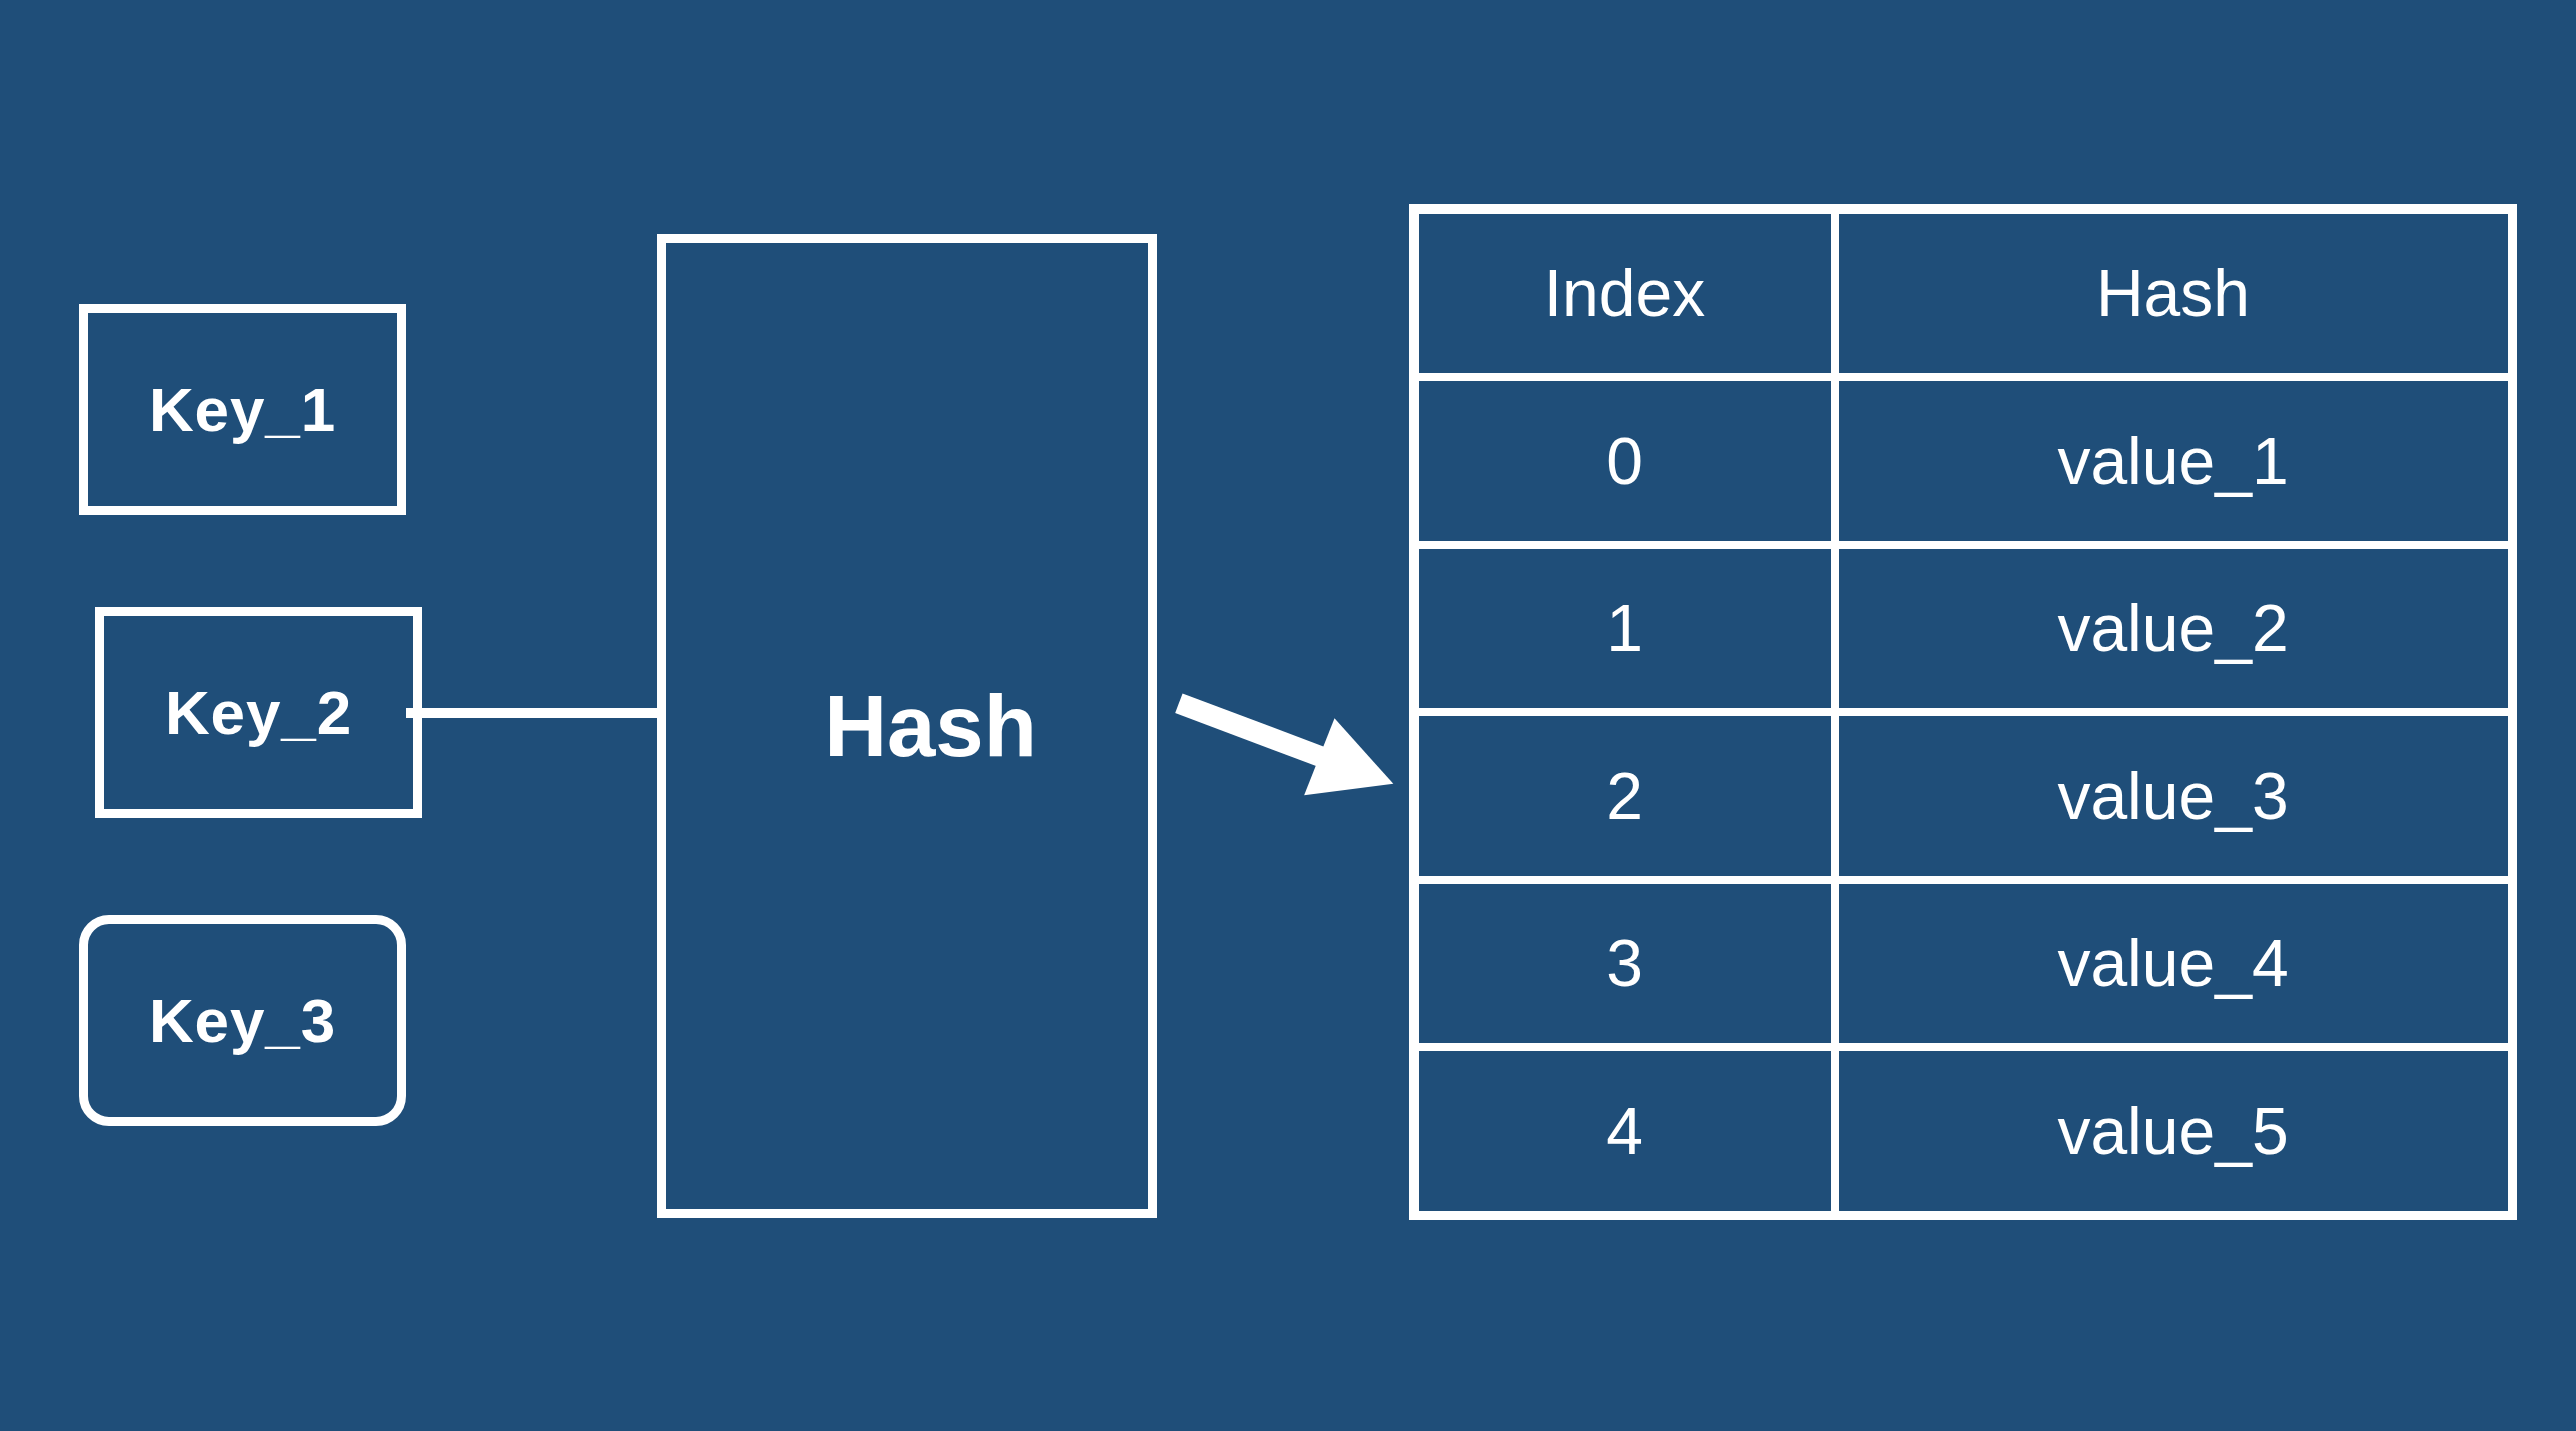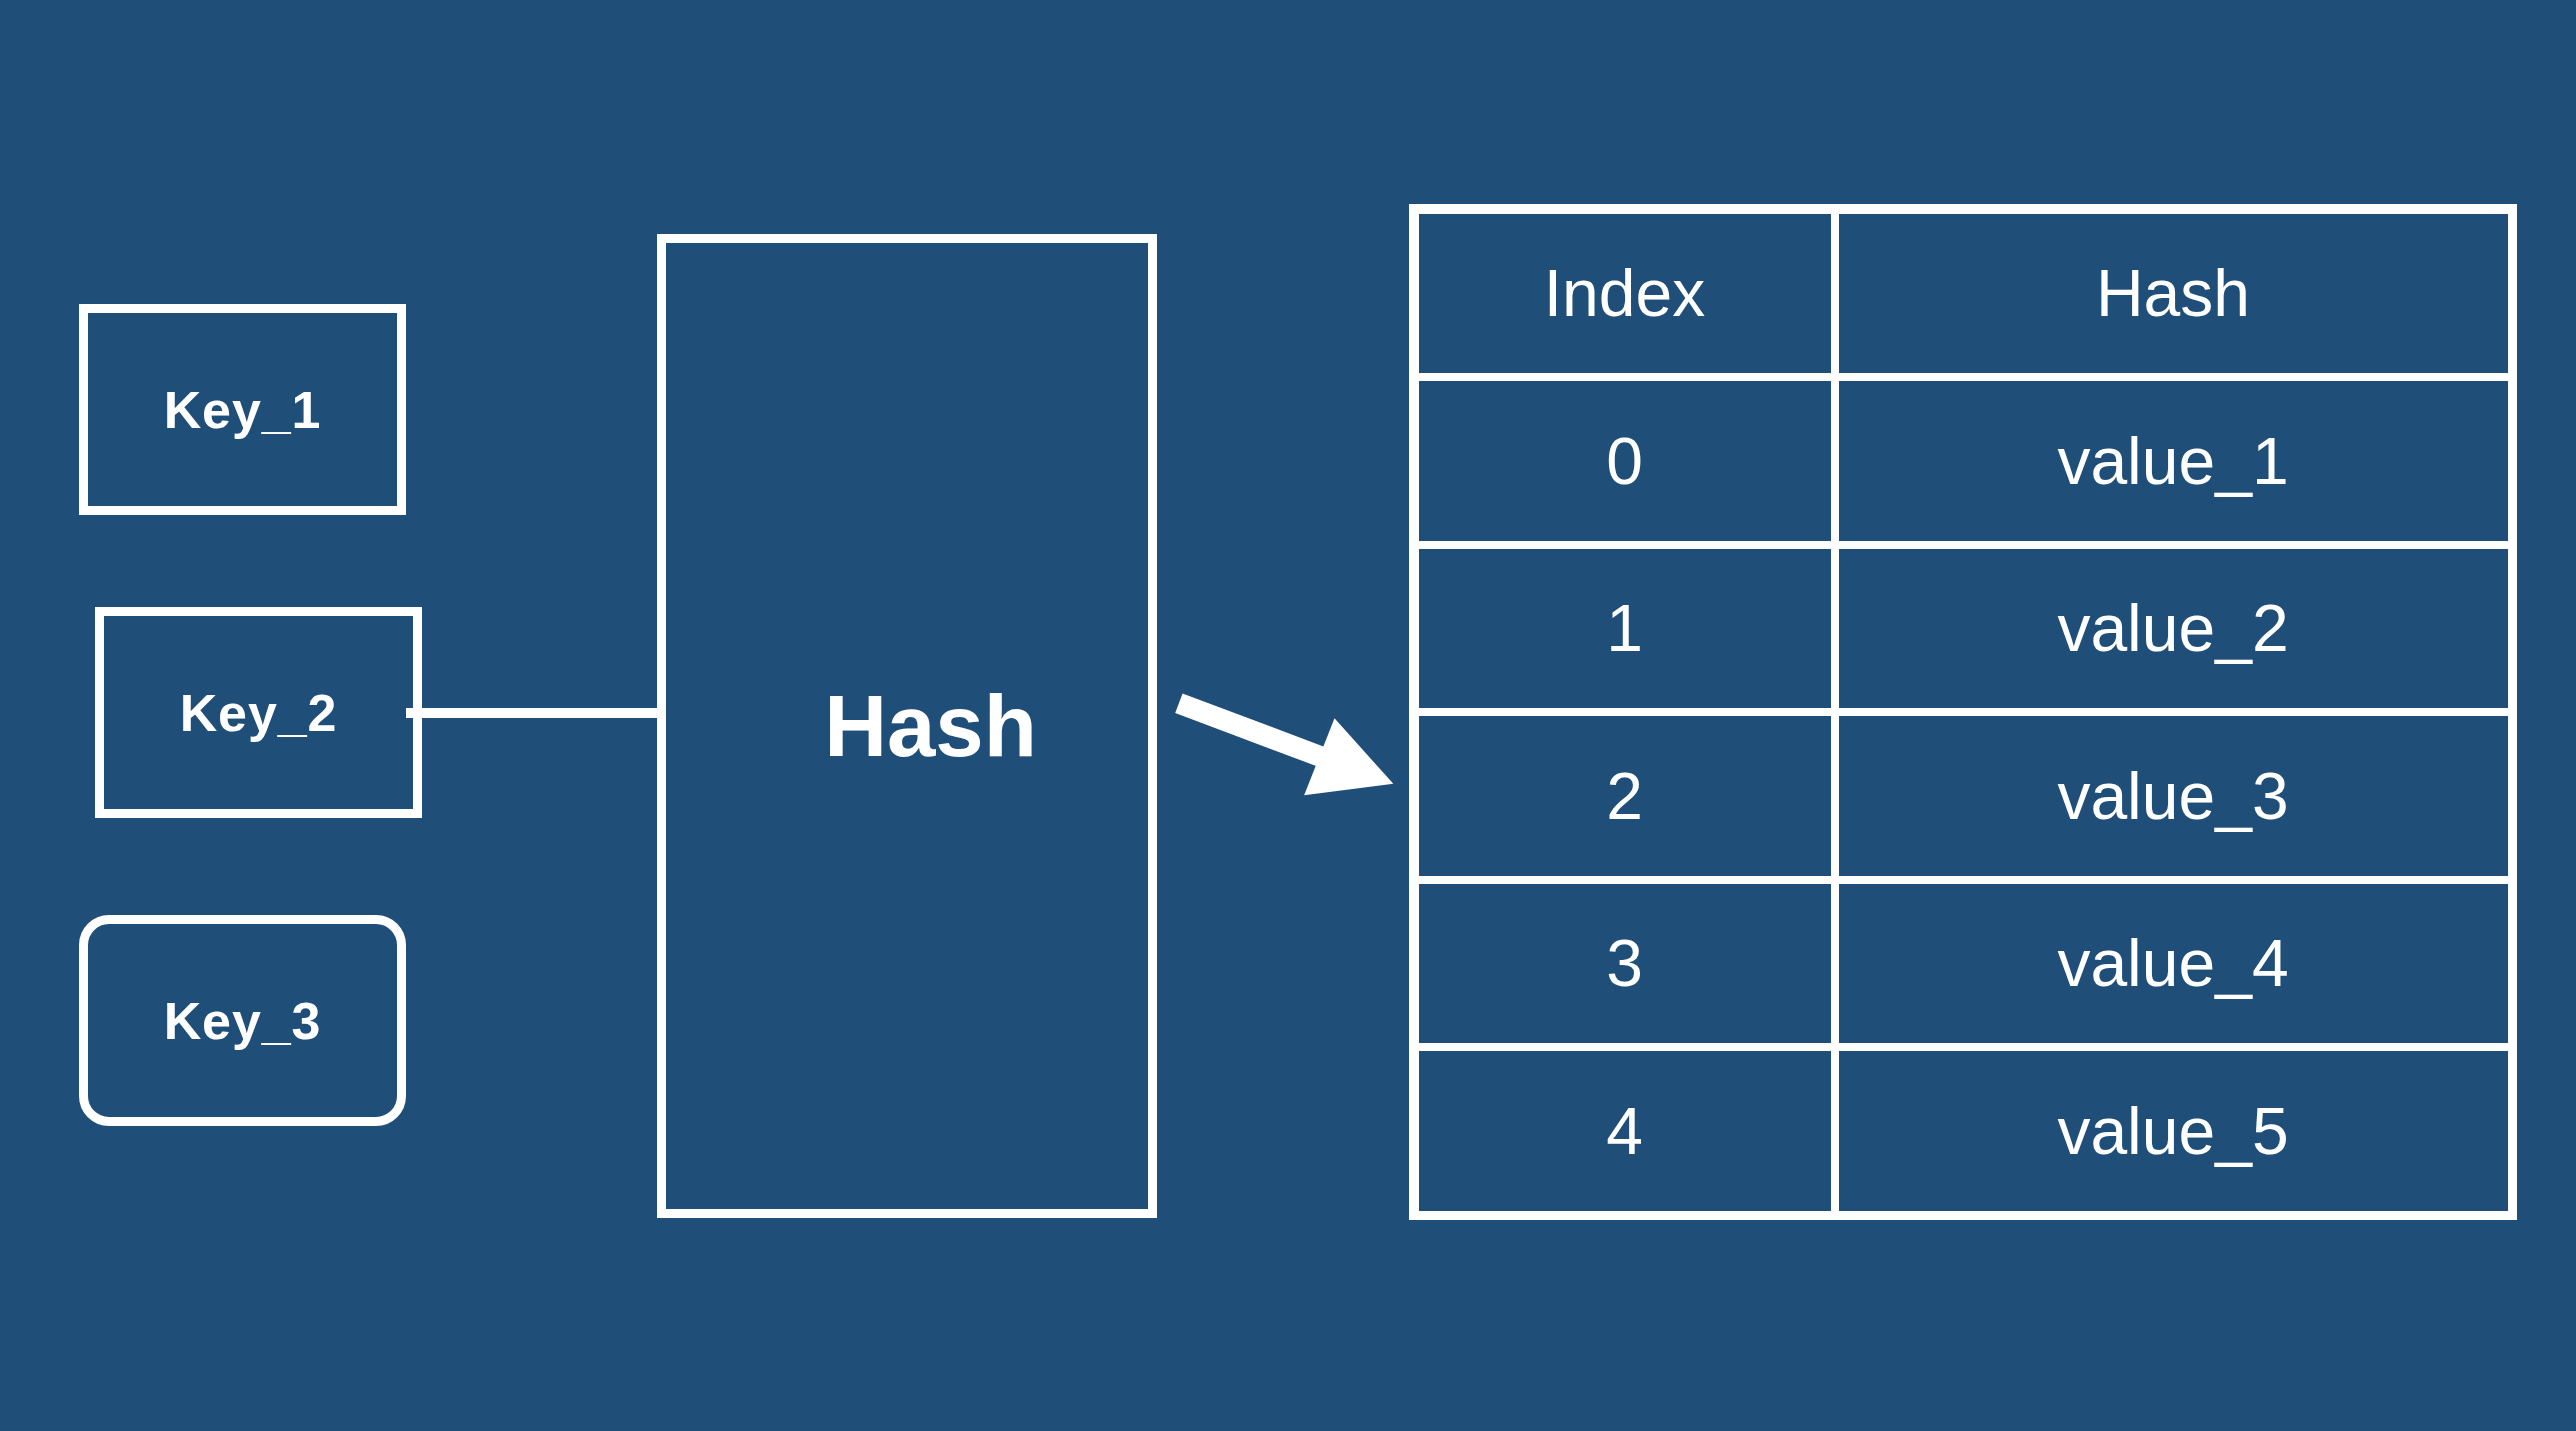--- a/index.html
+++ b/index.html
@@ -22,21 +22,21 @@
   .key-box {
     position: absolute;
     left: 79px;
     width: 327px;
     height: 211px;
     border: 9.5px solid var(--fg);
     display: flex;
     align-items: center;
     justify-content: center;
     color: var(--fg);
-    font-size: 52px;
+    font-size: 62px;
     font-weight: bold;
     letter-spacing: 0.9px;
   }
   .key-1 { top: 304px; }
   .key-2 { top: 607px; margin-left: 16px; }
   .key-3 { top: 915px; border-radius: 30px; }
 
   
   .connector {
     position: absolute;

